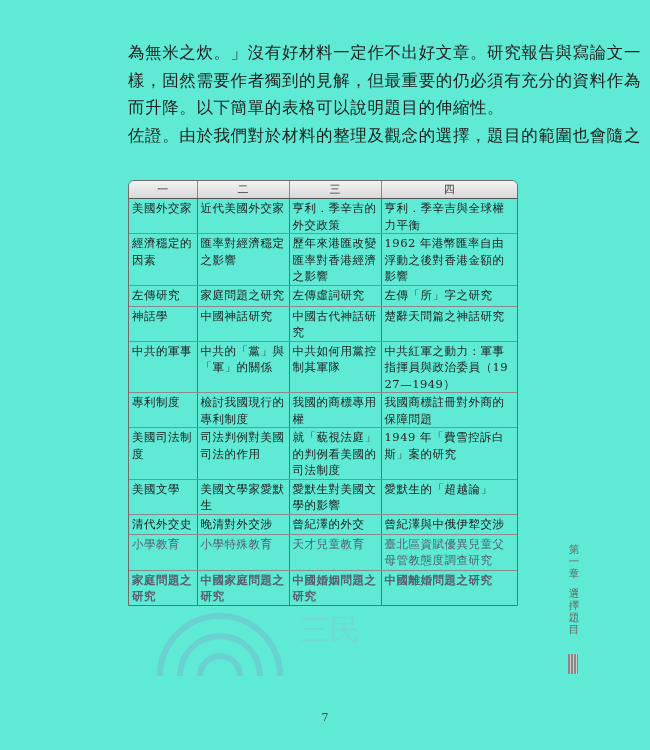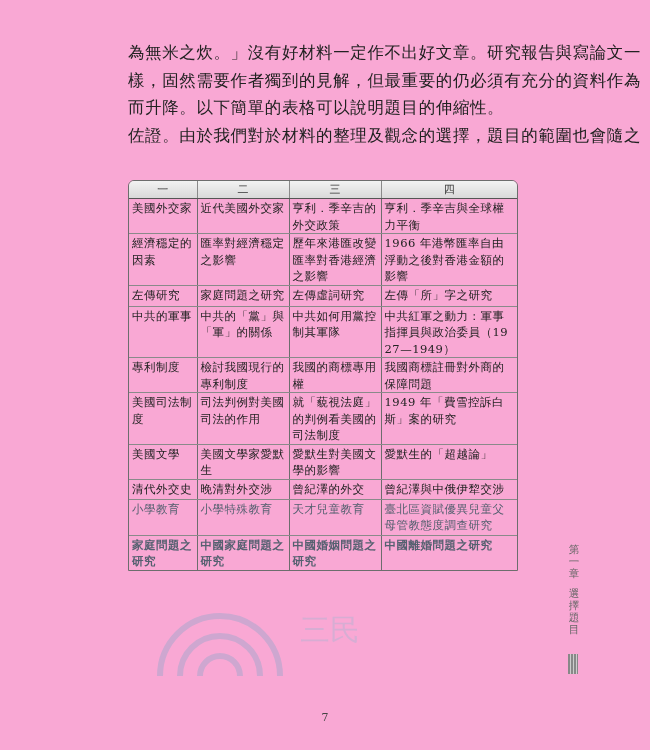--- a/index.html
+++ b/index.html
@@ -1,21 +1,21 @@
 <!DOCTYPE html>
 <html><head>
 <meta charset="utf-8">
 <style>
   html, body { margin: 0; padding: 0; background: #ffffff; }
   body {
     width: 650px; height: 750px; position: relative; overflow: hidden;
     font-family: "DejaVu Serif", "Liberation Serif", serif;
     color: #1e1e1e;
   }
-  .page { position: absolute; left: 0; top: 0; width: 650px; height: 750px; background: #f9a8d4; }
+  .page { position: absolute; left: 0; top: 0; width: 650px; height: 750px; background: #5eead4; }
 
   .para {
     position: absolute; left: 128px; top: 39px; width: 400px;
     font-size: 16.5px; line-height: 27.5px; letter-spacing: 0.6px;
     color: #222;
   }
   .para .line { display: block; white-space: nowrap; }
 
   .tbl-wrap {
     position: absolute; left: 128px; top: 180px; width: 388px;
@@ -94,27 +94,33 @@
         <tr style="height:17px">
           <td>美國外交家</td>
           <td>近代美國外交家</td>
           <td>亨利．季辛吉的外交政策</td>
           <td>亨利．季辛吉與全球權力平衡</td>
         </tr>
         <tr style="height:51px">
           <td>經濟穩定的因素</td>
           <td>匯率對經濟穩定之影響</td>
           <td>歷年來港匯改變匯率對香港經濟之影響</td>
-          <td>1966 年港幣匯率自由浮動之後對香港金額的影響</td>
+          <td>1962 年港幣匯率自由浮動之後對香港金額的影響</td>
         </tr>
         <tr style="height:21px">
           <td>左傳研究</td>
           <td>家庭問題之研究</td>
           <td>左傳虛詞研究</td>
           <td>左傳「所」字之研究</td>
+        </tr>
+        <tr style="height:35px">
+          <td>神話學</td>
+          <td>中國神話研究</td>
+          <td>中國古代神話研究</td>
+          <td>楚辭天問篇之神話研究</td>
         </tr>
         <tr style="height:51px">
           <td>中共的軍事</td>
           <td>中共的「黨」與「軍」的關係</td>
           <td>中共如何用黨控制其軍隊</td>
           <td>中共紅軍之動力：軍事指揮員與政治委員（1927—1949）</td>
         </tr>
         <tr style="height:33px">
           <td>專利制度</td>
           <td>檢討我國現行的專利制度</td>

